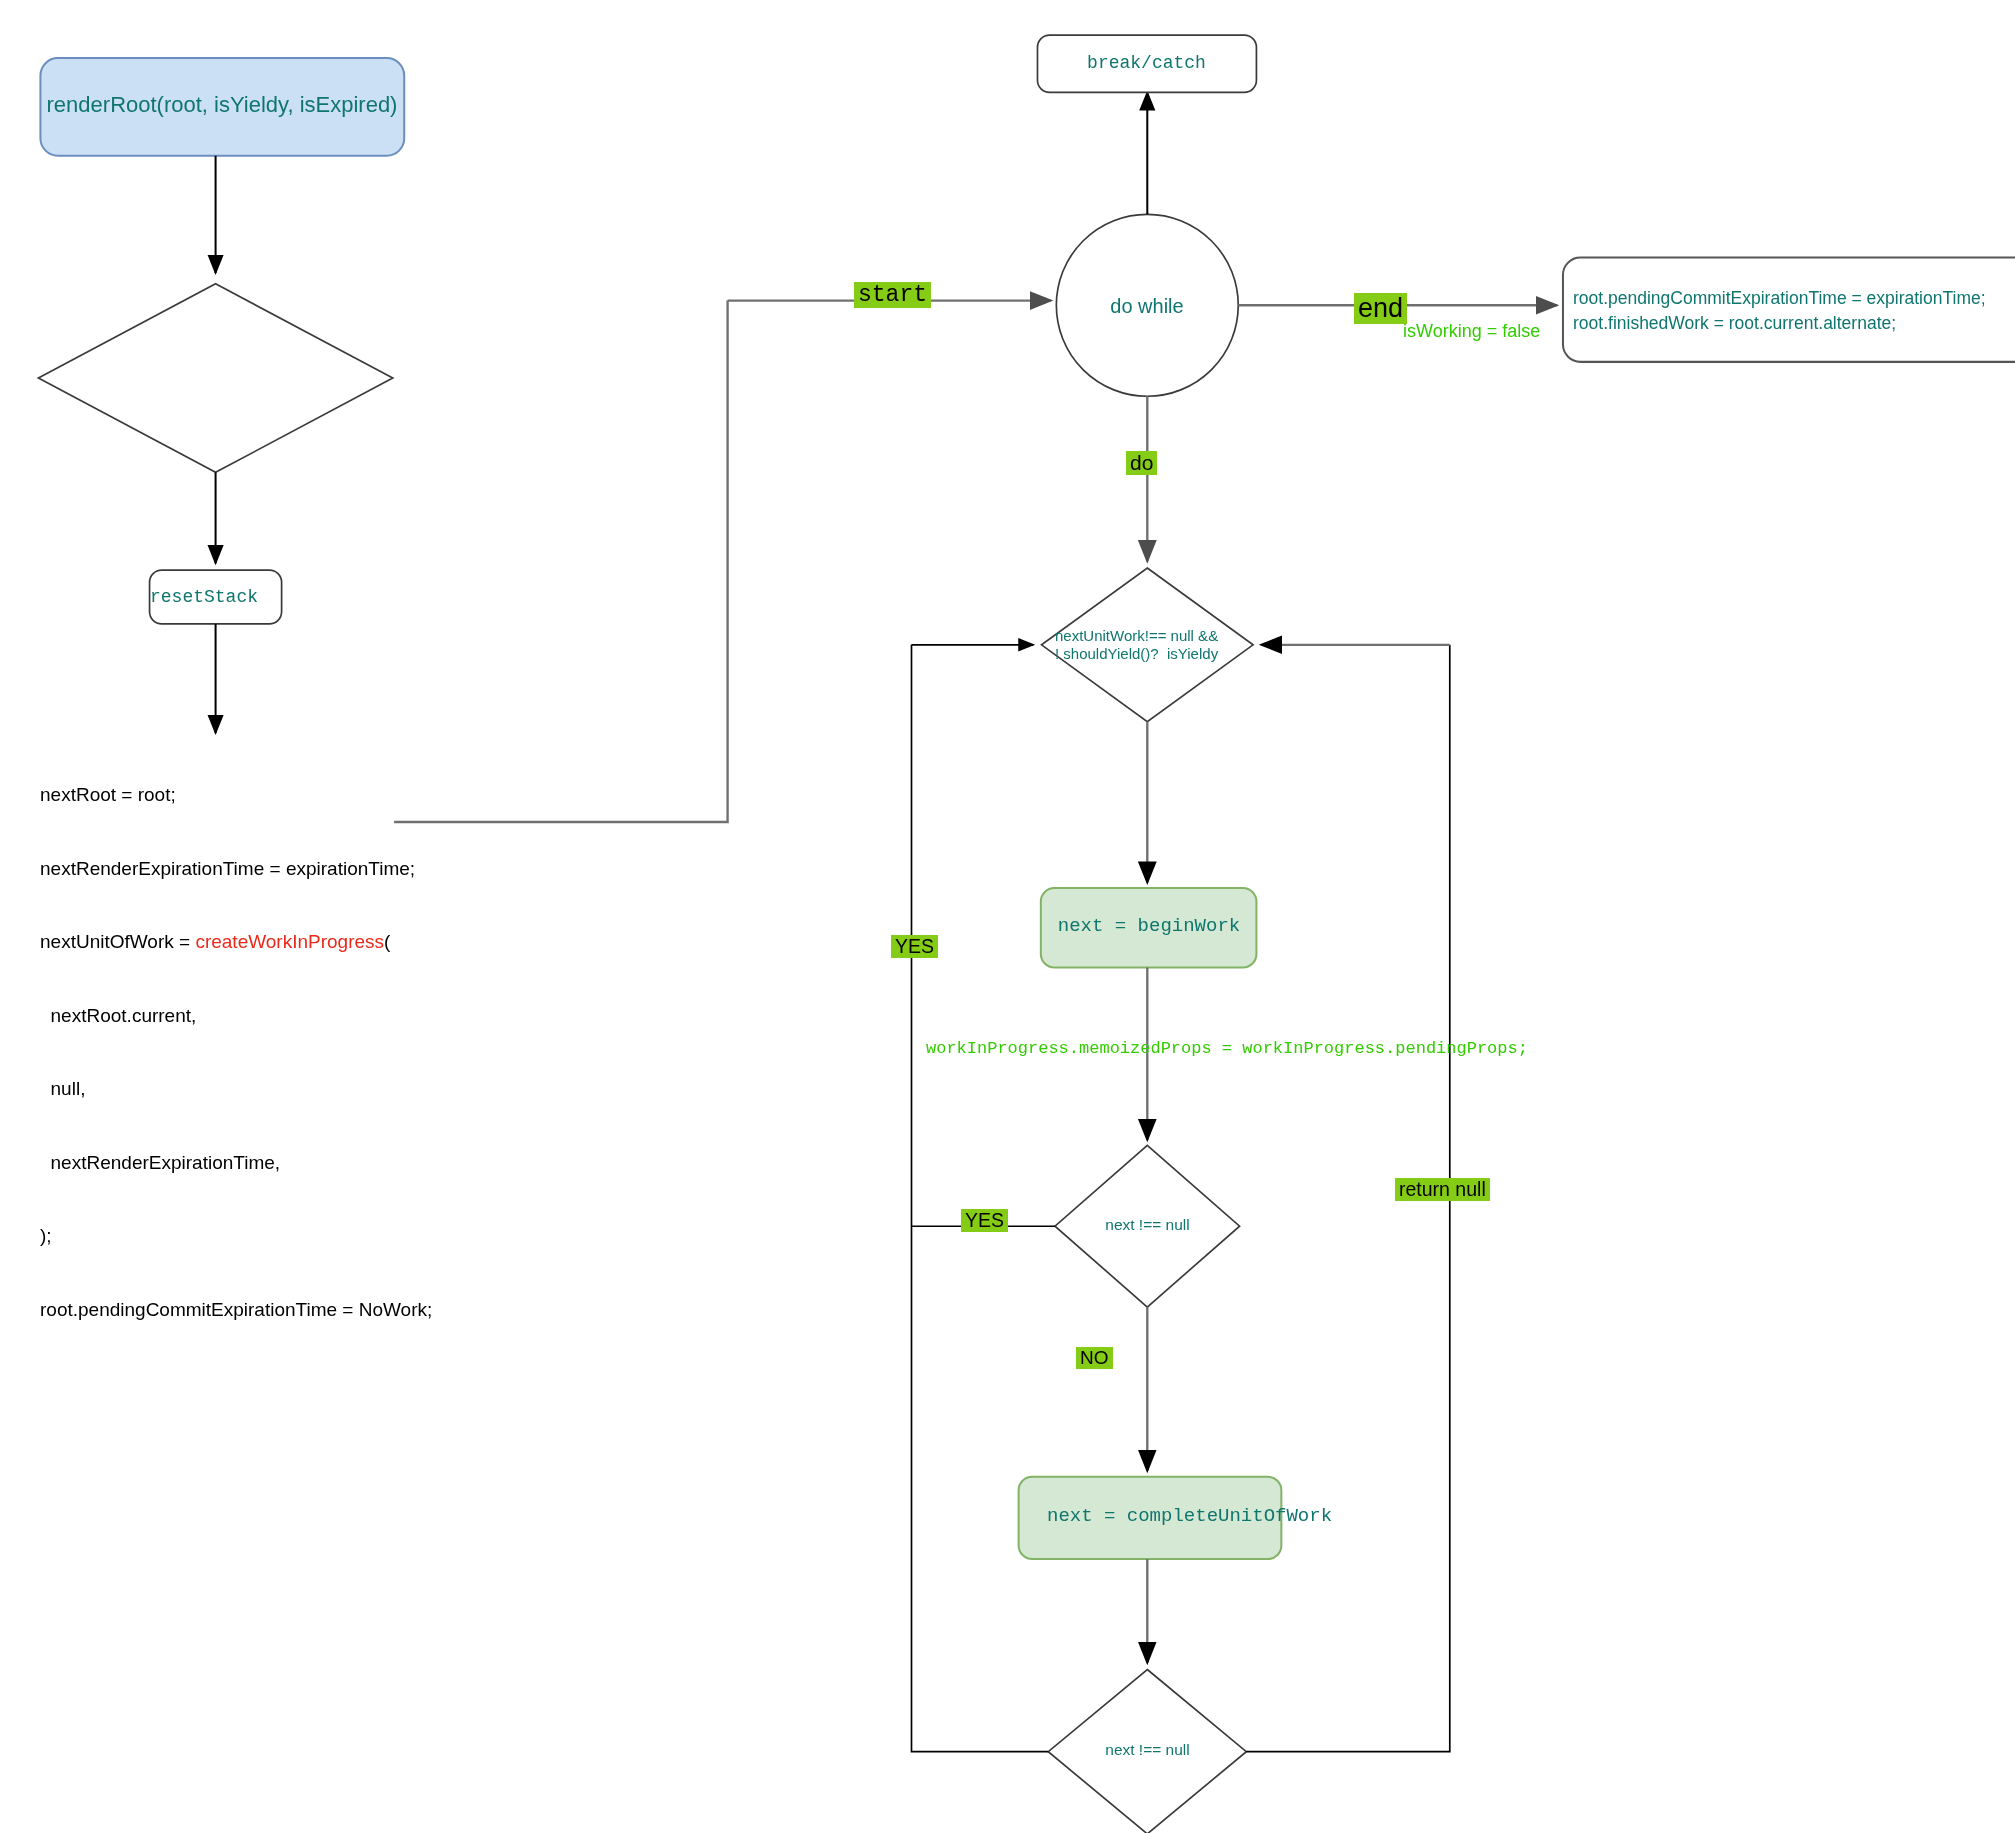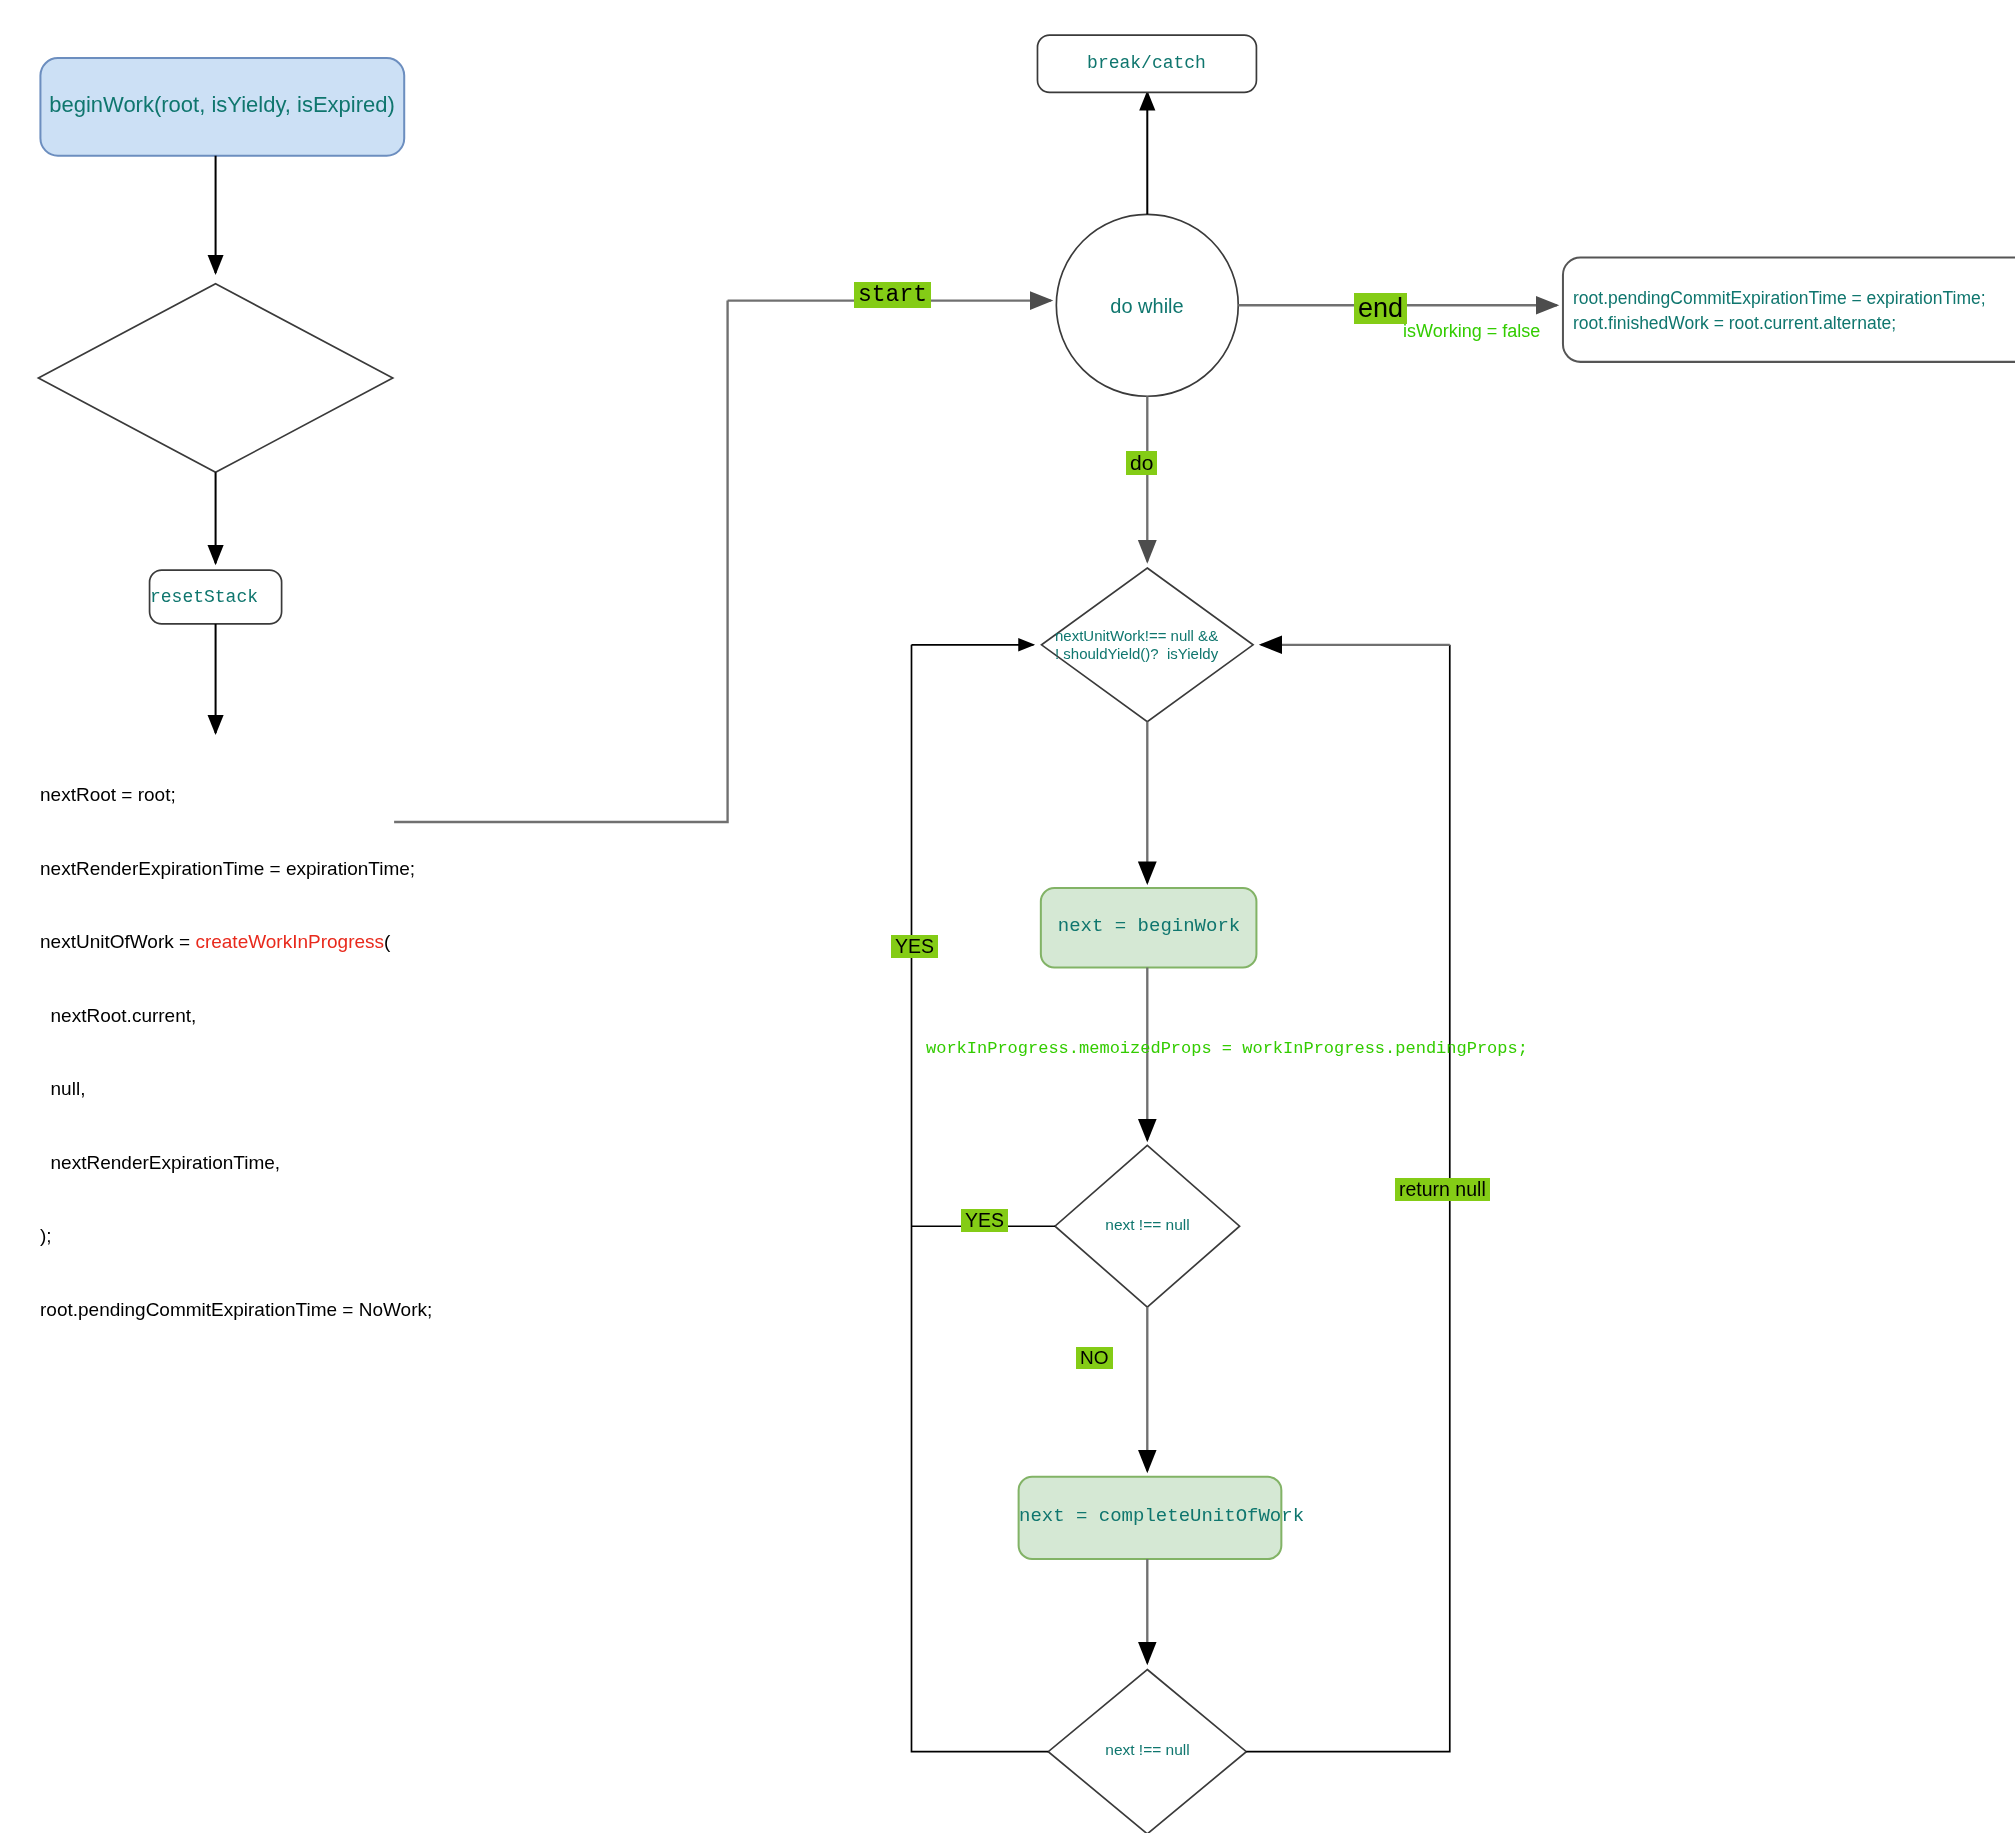--- a/index.html
+++ b/index.html
@@ -139,35 +139,35 @@
 
     <polyline points="1556,2600 1353,2600 1353,957" fill="none" stroke="#000000" stroke-width="2.5"></polyline>
     <line x1="1353" y1="957" x2="1534" y2="957" stroke="#000000" stroke-width="2.5" marker-end="url(#arrow-dark)"></line>
 
     <line x1="1566" y1="1820" x2="1353" y2="1820" stroke="#000000" stroke-width="2.5"></line>
 
     <polyline points="1850,2600 2152,2600 2152,957" fill="none" stroke="#000000" stroke-width="2.5"></polyline>
     <line x1="2152" y1="957" x2="1872" y2="957" stroke="#707070" stroke-width="3.5" marker-end="url(#arrow-dark)"></line>
   </svg>
 
-  <div class="node-text sans" style="left:40px; top:92px; width:364px; font-size:22px;">beginWork(root, isYieldy, isExpired)</div>
+  <div class="node-text sans" style="left:40px; top:92px; width:364px; font-size:22px;">renderRoot(root, isYieldy, isExpired)</div>
 
 
   <div class="node-text mono" style="left:150px; top:587px; width:108px; font-size:18px;">resetStack</div>
 
   <div class="node-text mono" style="left:1037px; top:53px; width:219px; font-size:18px;">break/catch</div>
 
   <div class="node-text sans" style="left:1056px; top:294px; width:182px; font-size:20px;">do while</div>
 
   <div class="node-text sans" style="left:1055px; top:627px; width:189px; font-size:15px; text-align:left;">nextUnitWork!== null &amp;&amp;
 ! shouldYield()?  isYieldy</div>
 
   <div class="node-text mono" style="left:1041px; top:915px; width:216px; font-size:19px;">next = beginWork</div>
 
-  <div class="node-text mono" style="left:1019px; top:1505px; width:260px; font-size:19px;">next = completeUnitOfWork</div>
+  <div class="node-text mono" style="left:1019px; top:1505px; width:260px; font-size:19px;padding-left:28px;">next = completeUnitOfWork</div>
 
   <div class="node-text sans" style="left:1080px; top:1216px; width:135px; font-size:15.5px;">next !== null</div>
 
   <div class="node-text sans" style="left:1080px; top:1741px; width:135px; font-size:15.5px;">next !== null</div>
 
   <div class="node-text sans" style="left:1573px; top:286px; width:458px; font-size:17.5px; text-align:left; line-height:1.4;">root.pendingCommitExpirationTime = expirationTime;
 root.finishedWork = root.current.alternate;</div>
 
 
   <div class="green-note sans" style="left:1403px; top:321px; font-size:18px;">isWorking = false</div>

